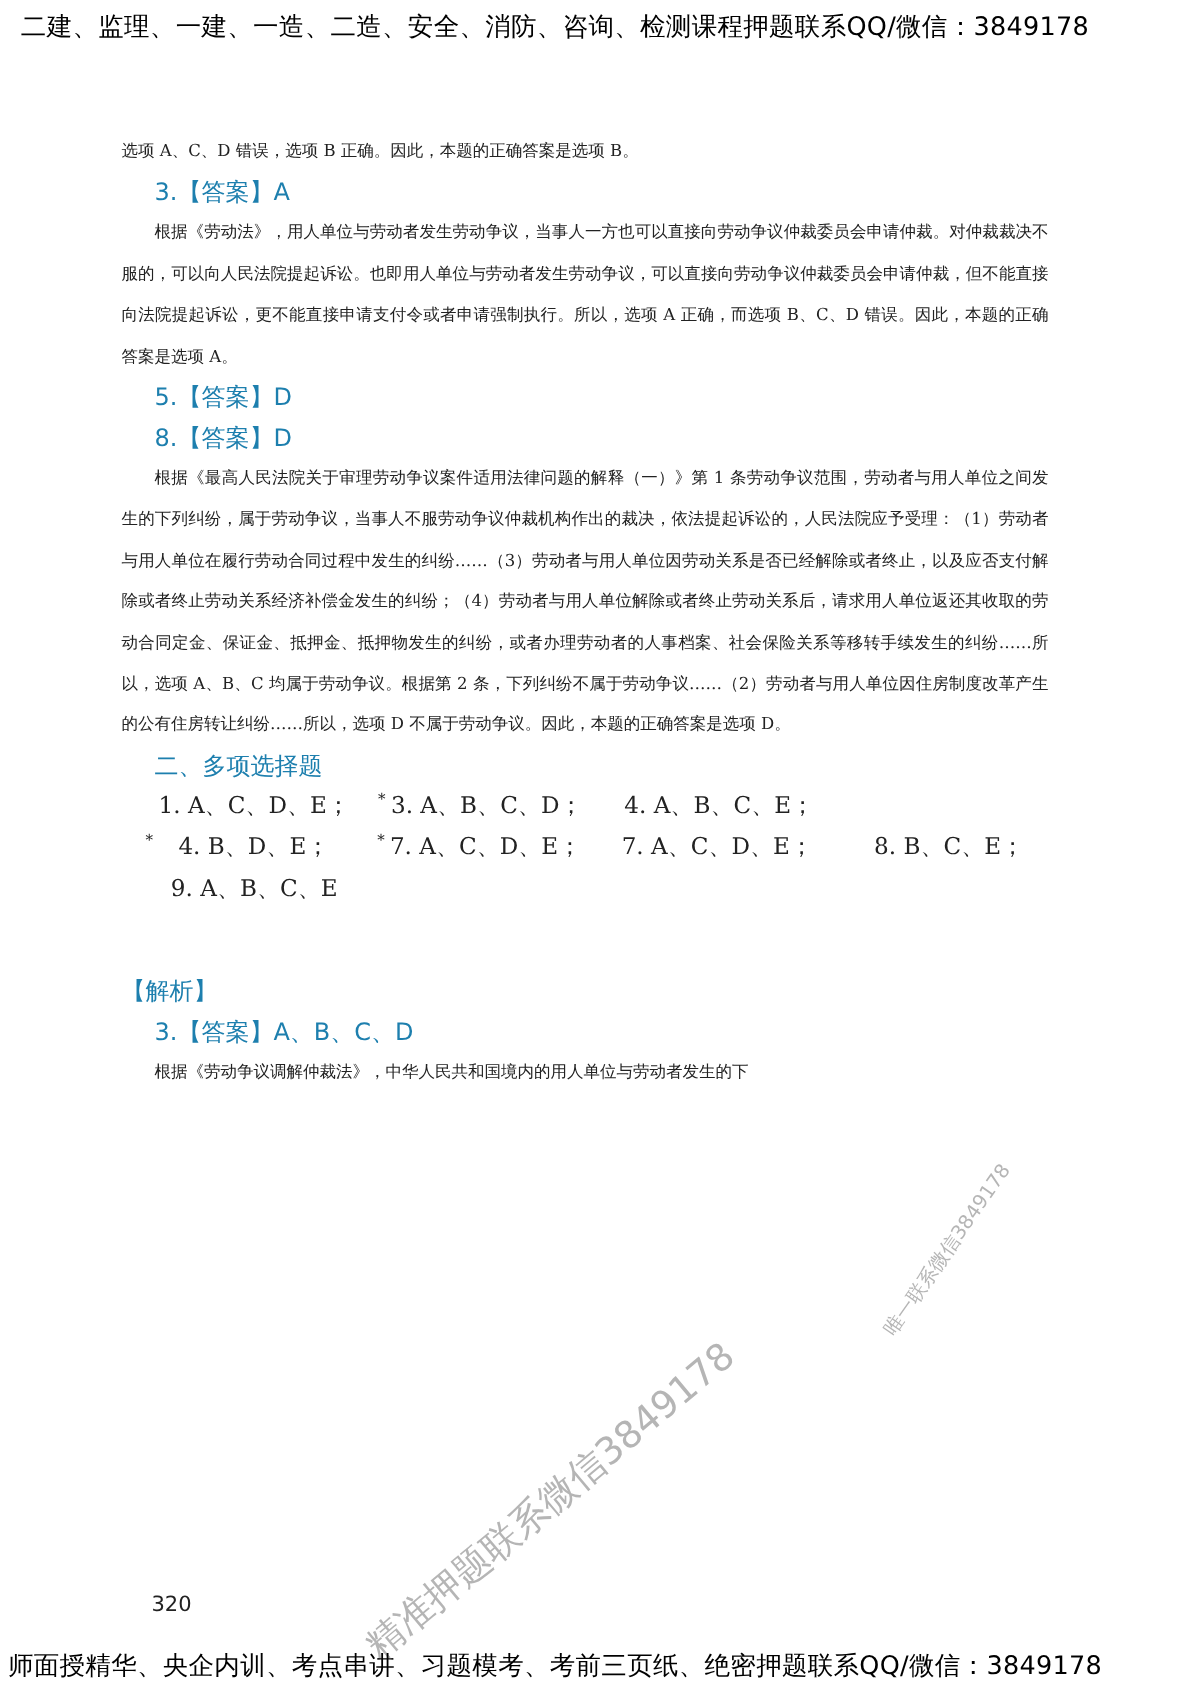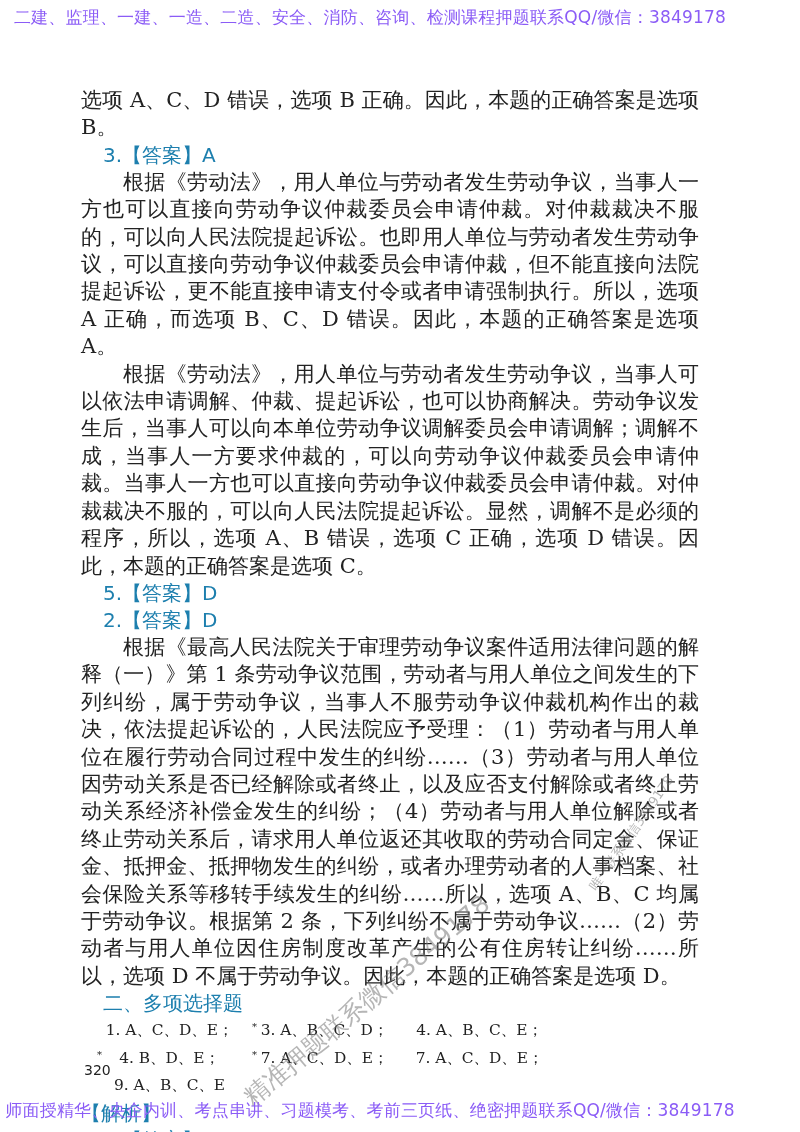--- a/index.html
+++ b/index.html
@@ -1,69 +1,69 @@
 <!DOCTYPE html>
 <html><head>
   <meta charset="utf-8">
   <style>
     html, body { margin: 0; padding: 0; background: #ffffff; }
     body { width: 800px; height: 1132px; position: relative; overflow: hidden;
       font-family: "DejaVu Serif", "Liberation Serif", serif; color: #222; }
     .banner { position: absolute; left: 0; width: 740px; text-align: center;
-      color: #8b5cf6; font-family: "DejaVu Sans", "Liberation Sans", sans-serif;
+      color: #000000; font-family: "DejaVu Sans", "Liberation Sans", sans-serif;
       font-size: 17px; letter-spacing: 0.2px; white-space: nowrap; }
     .banner.top { top: 6px; }
     .banner.bottom { top: 1099px; }
     .content { position: absolute; left: 81px; top: 87px; width: 618px; }
-    .para { font-size: 21px; line-height: 27.4px; text-indent: 2em;
+    .para { font-size: 11px; line-height: 27.4px; text-indent: 2em;
       text-align: justify; margin: 0; }
     .para.noindent { text-indent: 0; }
     .head { color: #1d7fae; font-family: "DejaVu Sans", "Liberation Sans", sans-serif;
-      font-size: 20px; line-height: 27px; padding-left: 22px; margin: 0; }
-    .head.flush { padding-left: 0; }
+      font-size: 16px; line-height: 27px; padding-left: 22px; margin: 0; }
+    .head.flush { padding-left: 0; margin-top: 40px; }
     .answers { font-size: 15.4px; line-height: 27.6px; }
     .answers .row { display: flex; height: 27.6px; text-align: center; }
     .answers .cell { width: 155px; padding-left: 22px; box-sizing: border-box; position: relative; white-space: nowrap; }
     .answers .cell .star { position: absolute; left: 16px; top: -4px; font-size: 10px; }
-    .pagenum { position: absolute; left: 84px; top: 1062px; font-family: "DejaVu Sans", "Liberation Sans", sans-serif; font-size: 14px; }
+    .pagenum { position: absolute; left: 101px; top: 1062px; font-family: "DejaVu Sans", "Liberation Sans", sans-serif; font-size: 14px; }
     .wm { position: absolute; color: rgba(120,120,120,0.55); font-family: "DejaVu Sans", "Liberation Sans", sans-serif;
       white-space: nowrap; transform-origin: left bottom; pointer-events: none; }
     .wm1 { left: 258px; top: 1080px; font-size: 25px; transform: rotate(-40deg); }
     .wm2 { left: 600px; top: 876px; font-size: 13px; transform: rotate(-55deg); }
   </style>
 </head>
 <body>
 
 <div class="banner top">二建、监理、一建、一造、二造、安全、消防、咨询、检测课程押题联系QQ/微信：3849178</div>
 
 <div class="content">
   <p class="para noindent">选项 A、C、D 错误，选项 B 正确。因此，本题的正确答案是选项 B。</p>
 
   <p class="head">3.【答案】A</p>
   <p class="para">根据《劳动法》，用人单位与劳动者发生劳动争议，当事人一方也可以直接向劳动争议仲裁委员会申请仲裁。对仲裁裁决不服的，可以向人民法院提起诉讼。也即用人单位与劳动者发生劳动争议，可以直接向劳动争议仲裁委员会申请仲裁，但不能直接向法院提起诉讼，更不能直接申请支付令或者申请强制执行。所以，选项 A 正确，而选项 B、C、D 错误。因此，本题的正确答案是选项 A。</p>
 
-  <p class="para">根据《劳动法》，用人单位与劳动者发生劳动争议，当事人可以依法申请调解、仲裁、提起诉讼，也可以协商解决。劳动争议发生后，当事人可以向本单位劳动争议调解委员会申请调解；调解不成，当事人一方要求仲裁的，可以向劳动争议仲裁委员会申请仲裁。当事人一方也可以直接向劳动争议仲裁委员会申请仲裁。对仲裁裁决不服的，可以向人民法院提起诉讼。显然，调解不是必须的程序，所以，选项 A、B 错误，选项 C 正确，选项 D 错误。因此，本题的正确答案是选项 C。</p>
 
   <p class="head">5.【答案】D</p>
 
-  <p class="head">2.【答案】D</p>
+  <p class="head">8.【答案】D</p>
   <p class="para">根据《最高人民法院关于审理劳动争议案件适用法律问题的解释（一）》第 1 条劳动争议范围，劳动者与用人单位之间发生的下列纠纷，属于劳动争议，当事人不服劳动争议仲裁机构作出的裁决，依法提起诉讼的，人民法院应予受理：（1）劳动者与用人单位在履行劳动合同过程中发生的纠纷……（3）劳动者与用人单位因劳动关系是否已经解除或者终止，以及应否支付解除或者终止劳动关系经济补偿金发生的纠纷；（4）劳动者与用人单位解除或者终止劳动关系后，请求用人单位返还其收取的劳动合同定金、保证金、抵押金、抵押物发生的纠纷，或者办理劳动者的人事档案、社会保险关系等移转手续发生的纠纷……所以，选项 A、B、C 均属于劳动争议。根据第 2 条，下列纠纷不属于劳动争议……（2）劳动者与用人单位因住房制度改革产生的公有住房转让纠纷……所以，选项 D 不属于劳动争议。因此，本题的正确答案是选项 D。</p>
 
   <p class="head">二、多项选择题</p>
 
   <div class="answers">
     <div class="row">
       <div class="cell"><span class="star"></span><span>1. A、C、D、E；</span></div>
       <div class="cell"><span class="star">*</span><span>3. A、B、C、D；</span></div>
       <div class="cell"><span class="star"></span><span>4. A、B、C、E；</span></div>
     </div>
     <div class="row">
       <div class="cell"><span class="star">*</span><span>4. B、D、E；</span></div>
       <div class="cell"><span class="star">*</span><span>7. A、C、D、E；</span></div>
       <div class="cell"><span class="star"></span><span>7. A、C、D、E；</span></div>
+      <div class="cell"><span class="star"></span><span>8. B、C、E；</span></div>
     </div>
     <div class="row">
       <div class="cell"><span class="star"></span><span>9. A、B、C、E</span></div>
     </div>
   </div>
 
   <p class="head flush">【解析】</p>
   <p class="head">3.【答案】A、B、C、D</p>
   <p class="para">根据《劳动争议调解仲裁法》，中华人民共和国境内的用人单位与劳动者发生的下</p>
 </div>

